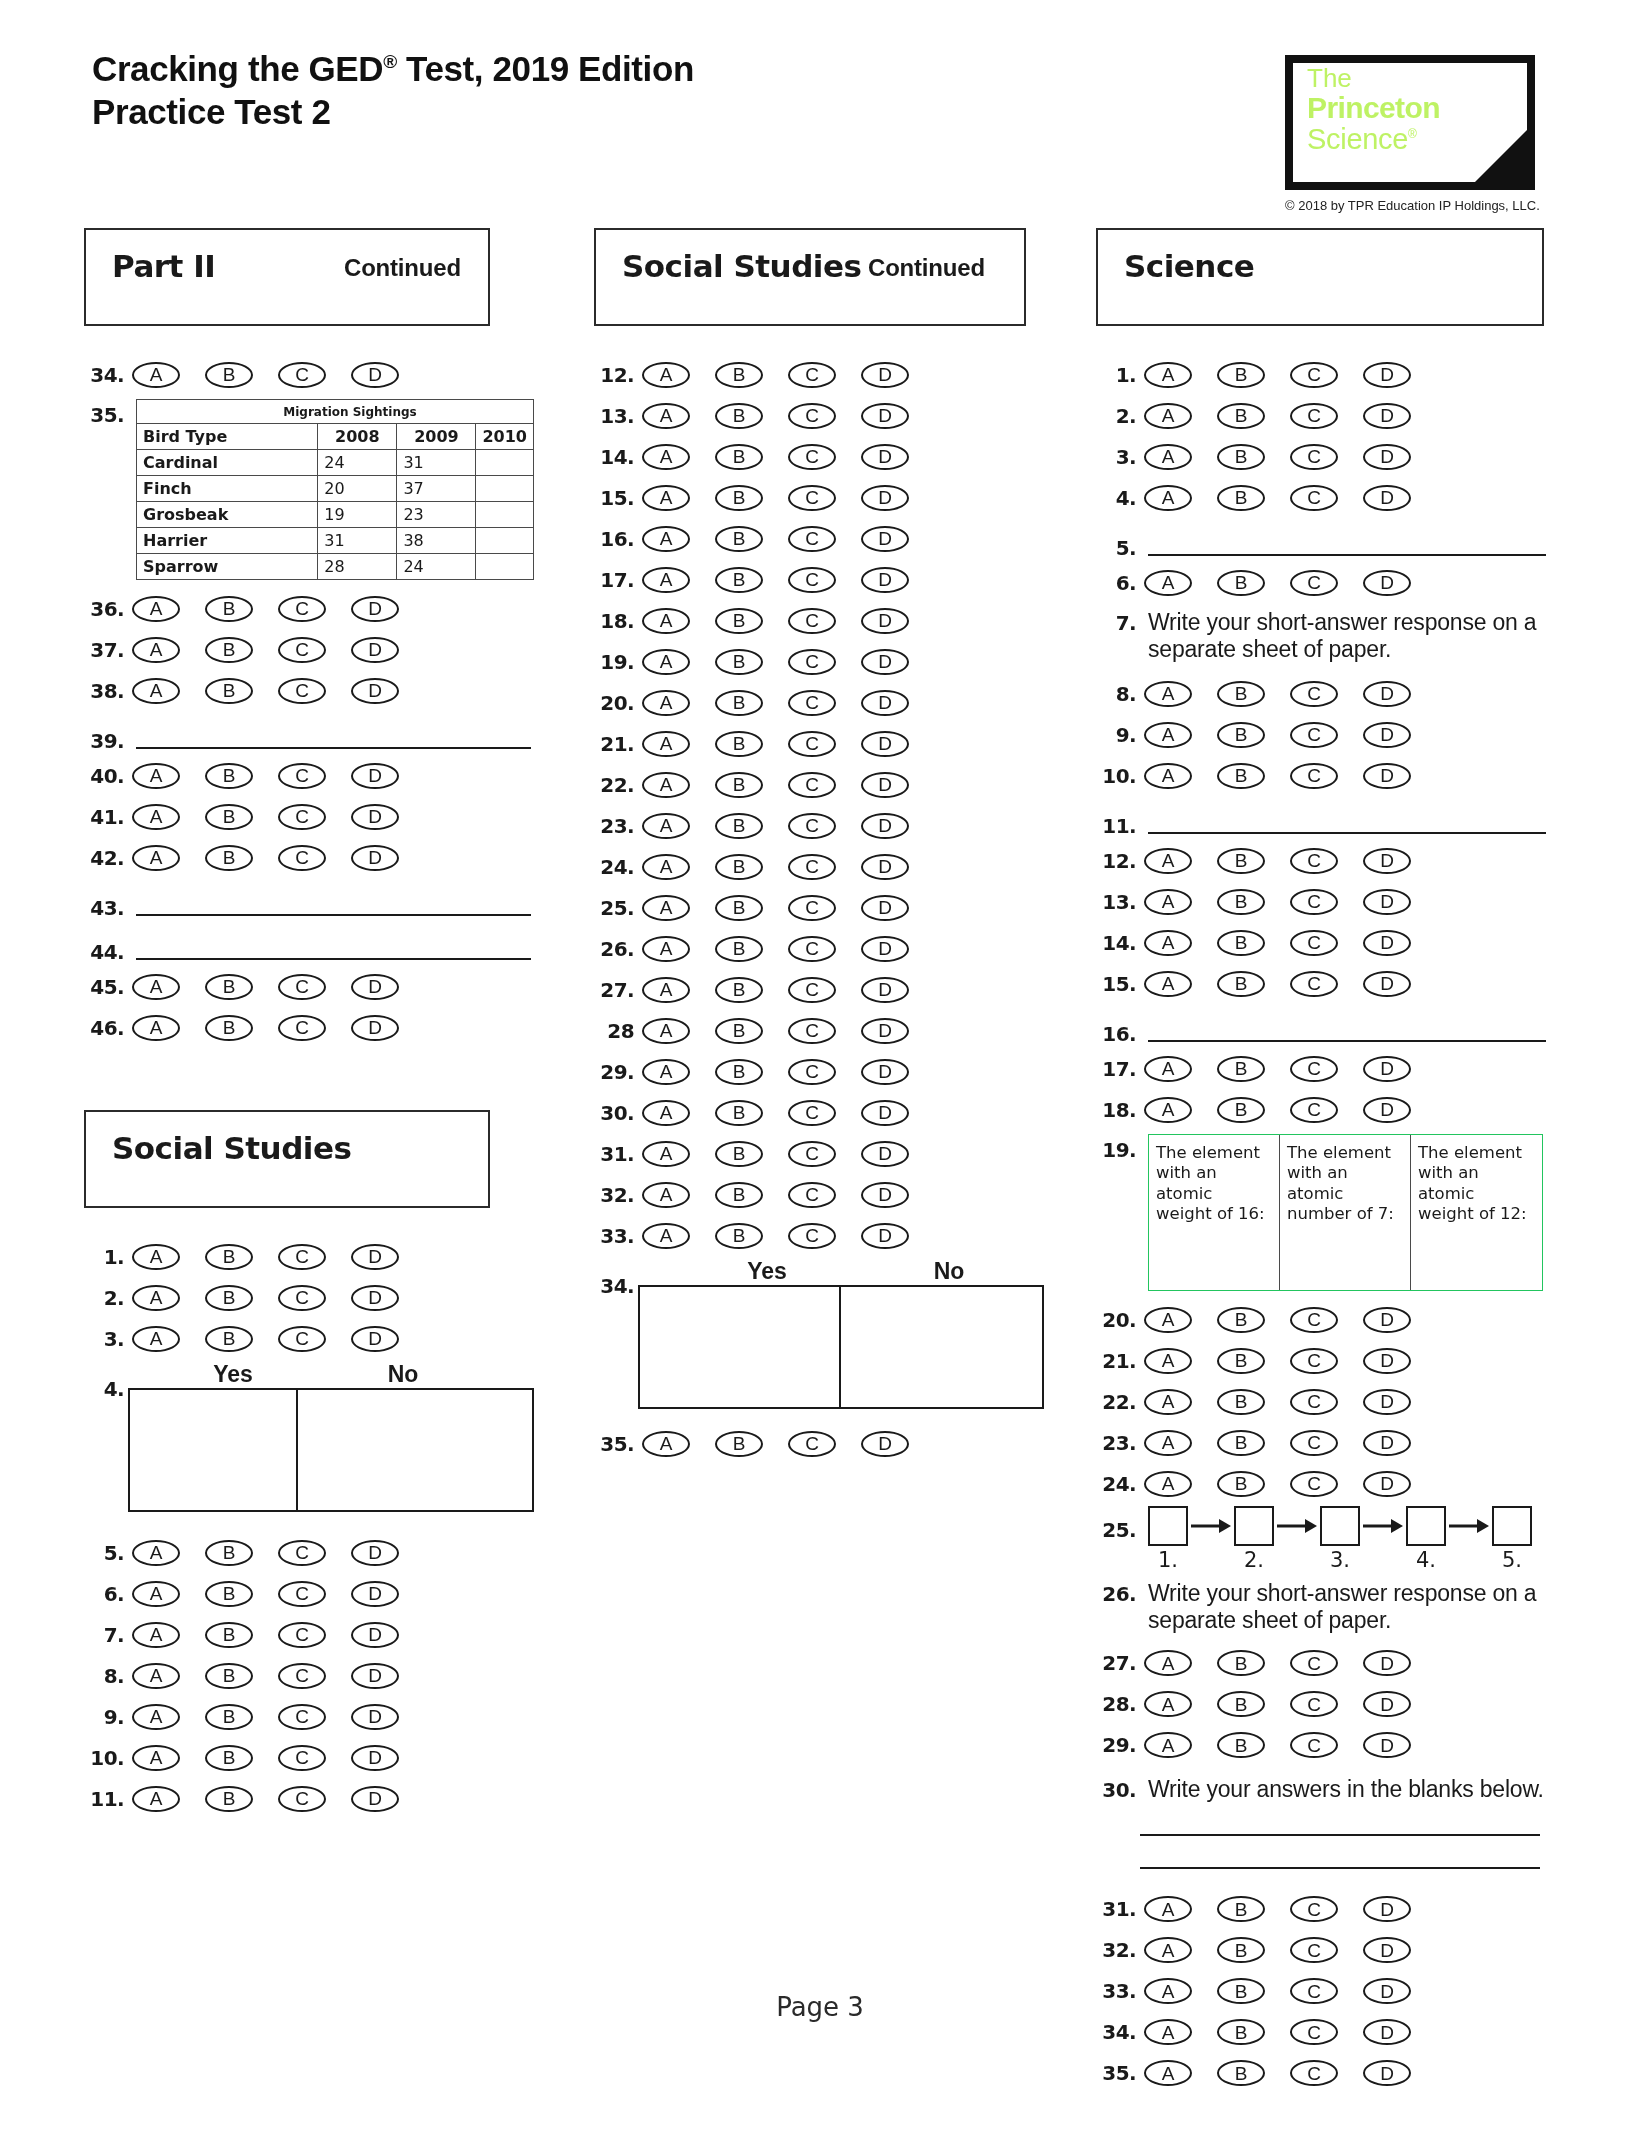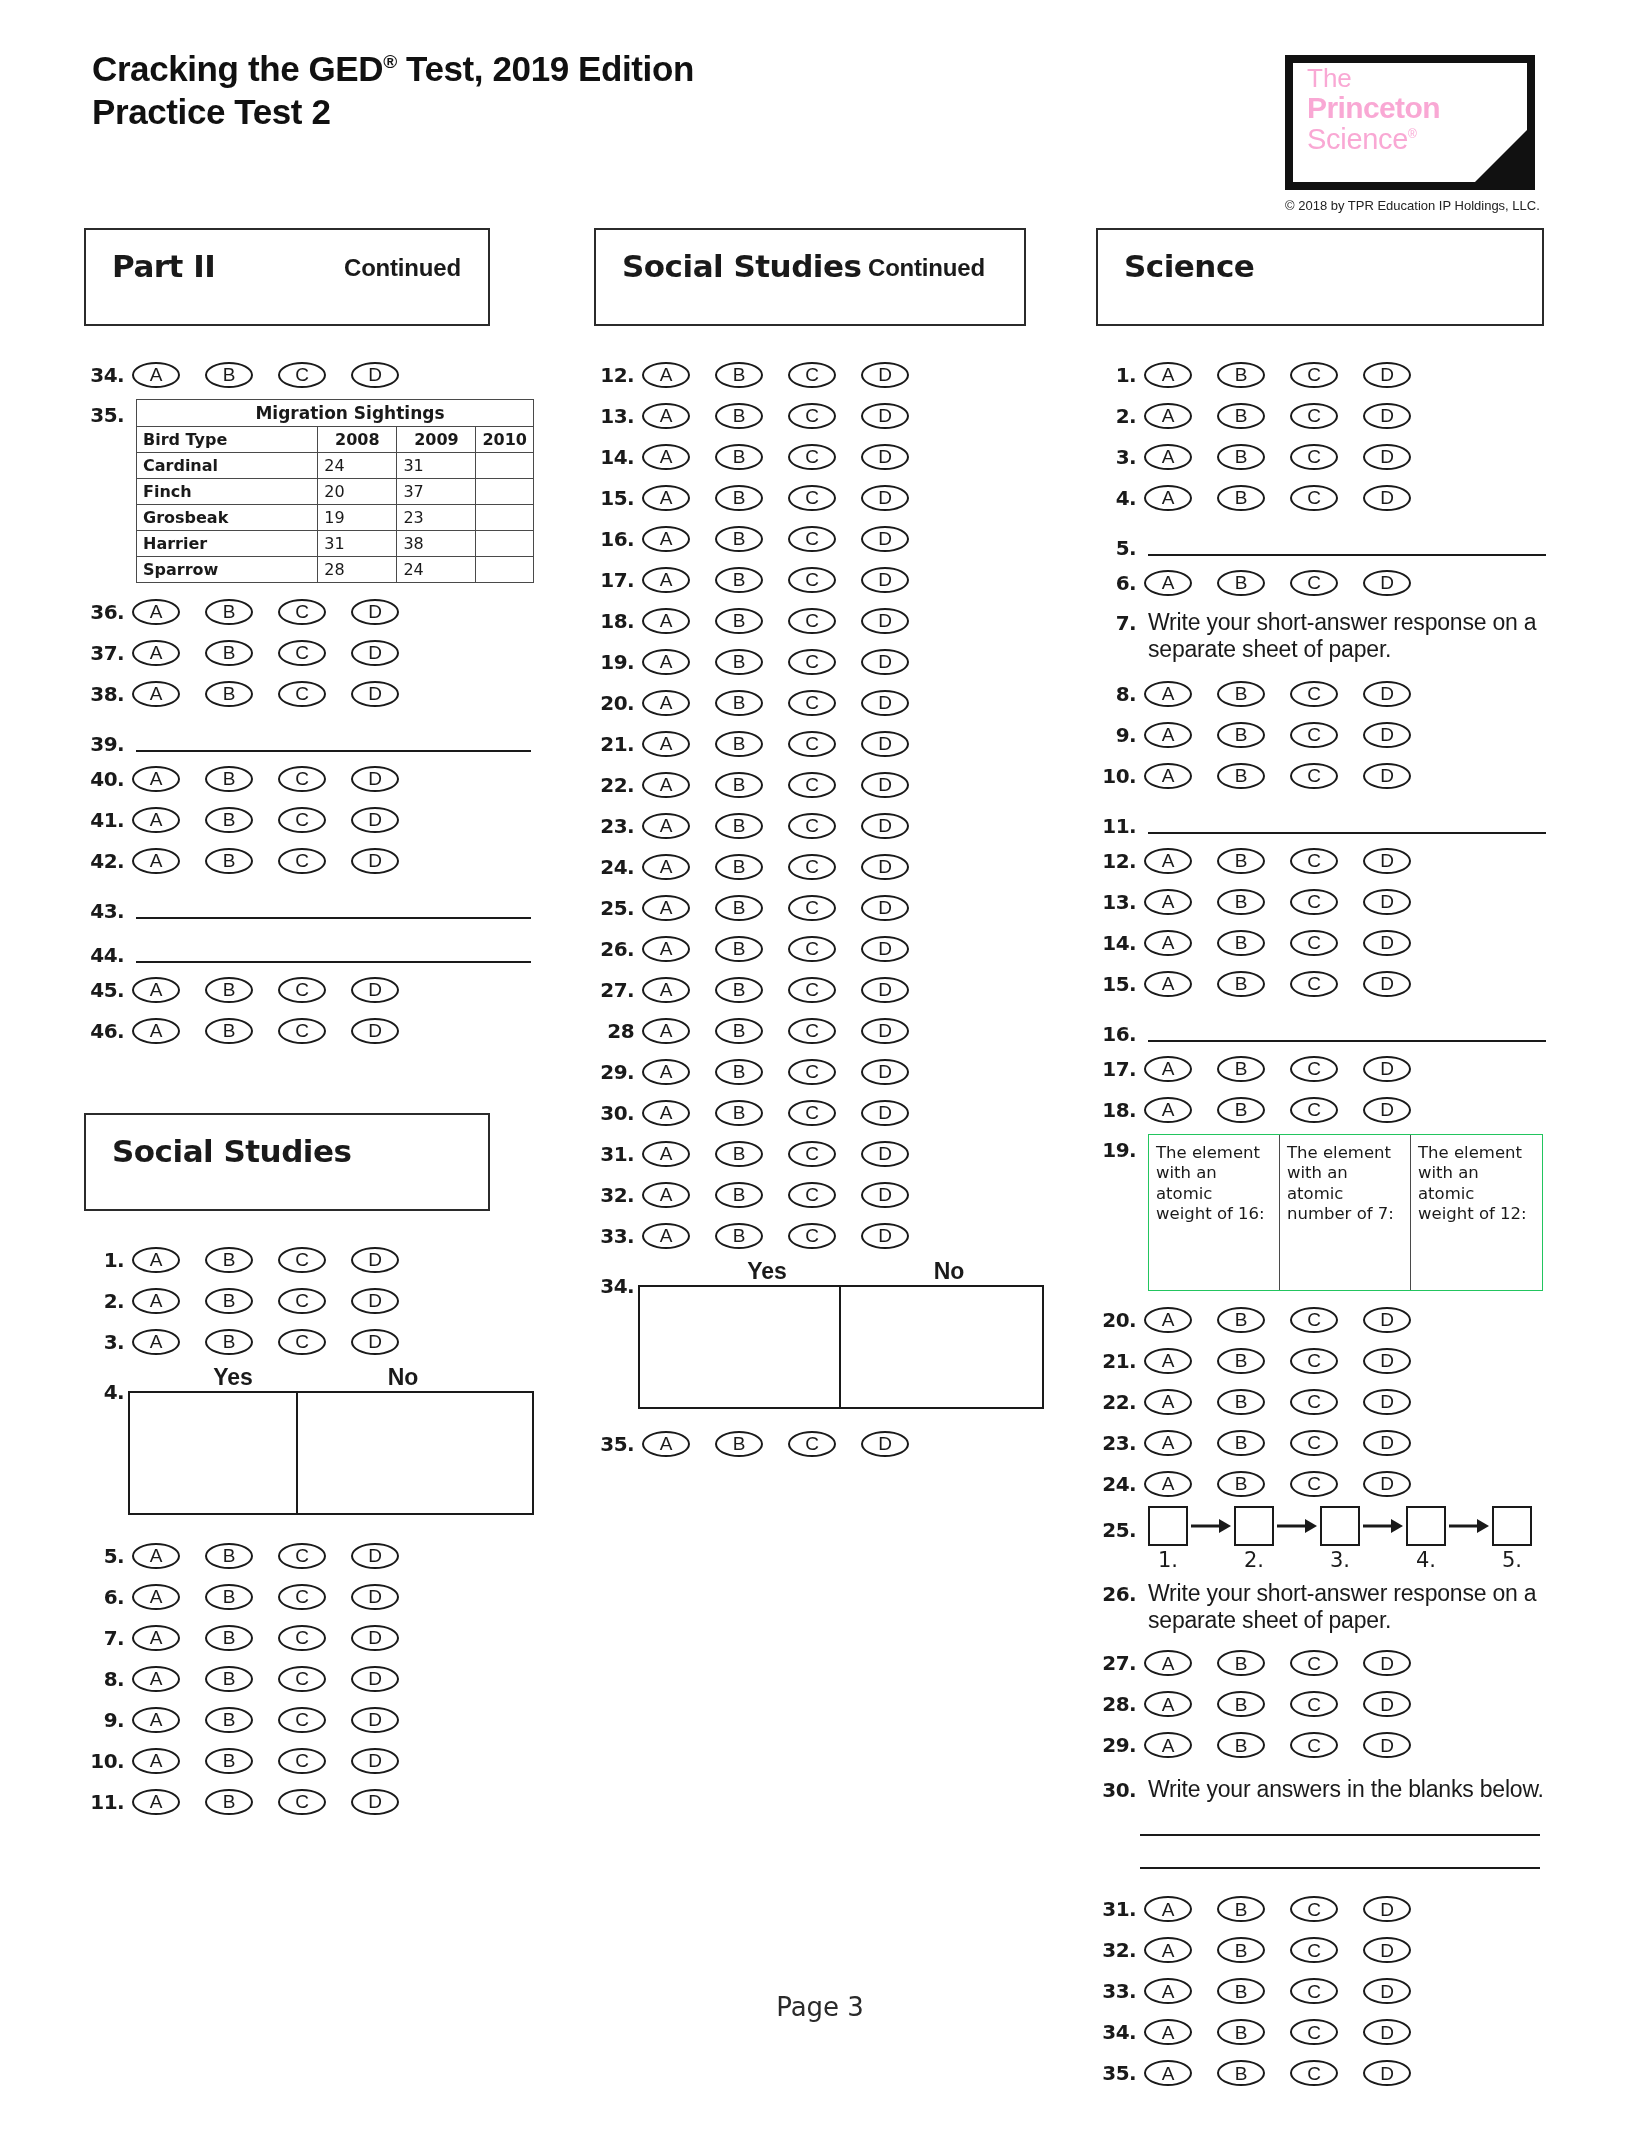--- a/index.html
+++ b/index.html
@@ -24,21 +24,21 @@
   .logo {
     position:relative; width:250px; height:135px;
     background:#111; padding:0; box-sizing:border-box;
   }
   .logo-inner {
     position:absolute; left:8px; top:8px; right:8px; bottom:8px;
     background:#fff;
   }
   .logo-txt {
     position:absolute; left:22px; top:9px;
-    font-size:26px; line-height:1.08; color:#f9a8d4;
+    font-size:26px; line-height:1.08; color:#bef264;
   }
   .logo-txt .l1 { font-weight:normal; font-size:26px; }
   .logo-txt .l2 { font-weight:bold; font-size:30px; letter-spacing:-0.6px; }
   .logo-txt .l3 { font-weight:normal; font-size:29px; letter-spacing:-0.3px; }
   .logo-txt .reg { font-size:12px; vertical-align:super; }
   .logo-corner {
     position:absolute; right:8px; bottom:8px;
     width:0; height:0;
     border-left:52px solid transparent;
     border-bottom:52px solid #111;
@@ -122,21 +122,21 @@
   .tbl-row { display:flex; align-items:flex-start; margin-top:4px; }
   .tbl-row .qnum { padding-top:4px; }
   table.mig {
     border-collapse:collapse; width:400px; margin-left:4px;
     font-family:"DejaVu Sans", sans-serif;
   }
   table.mig th, table.mig td {
     border:1px solid #4a4a4a; padding:3px 6px;
     font-size:16px; height:24px; box-sizing:border-box;
   }
-  table.mig .cap { text-align:center; font-weight:bold; font-size:17px;padding-left:36px; }
+  table.mig .cap { text-align:center; font-weight:bold; font-size:12px;padding-left:36px; }
   table.mig .hd { font-weight:bold; text-align:center; }
   table.mig .hd.left { text-align:left; }
   table.mig td.name { text-align:left; font-weight:bold; }
   table.mig td.num { text-align:left; }
   table.mig col.c1 { width:46%; }
   table.mig col.c2 { width:20%; }
   table.mig col.c3 { width:20%; }
   table.mig col.c4 { width:14%; }
 
   

